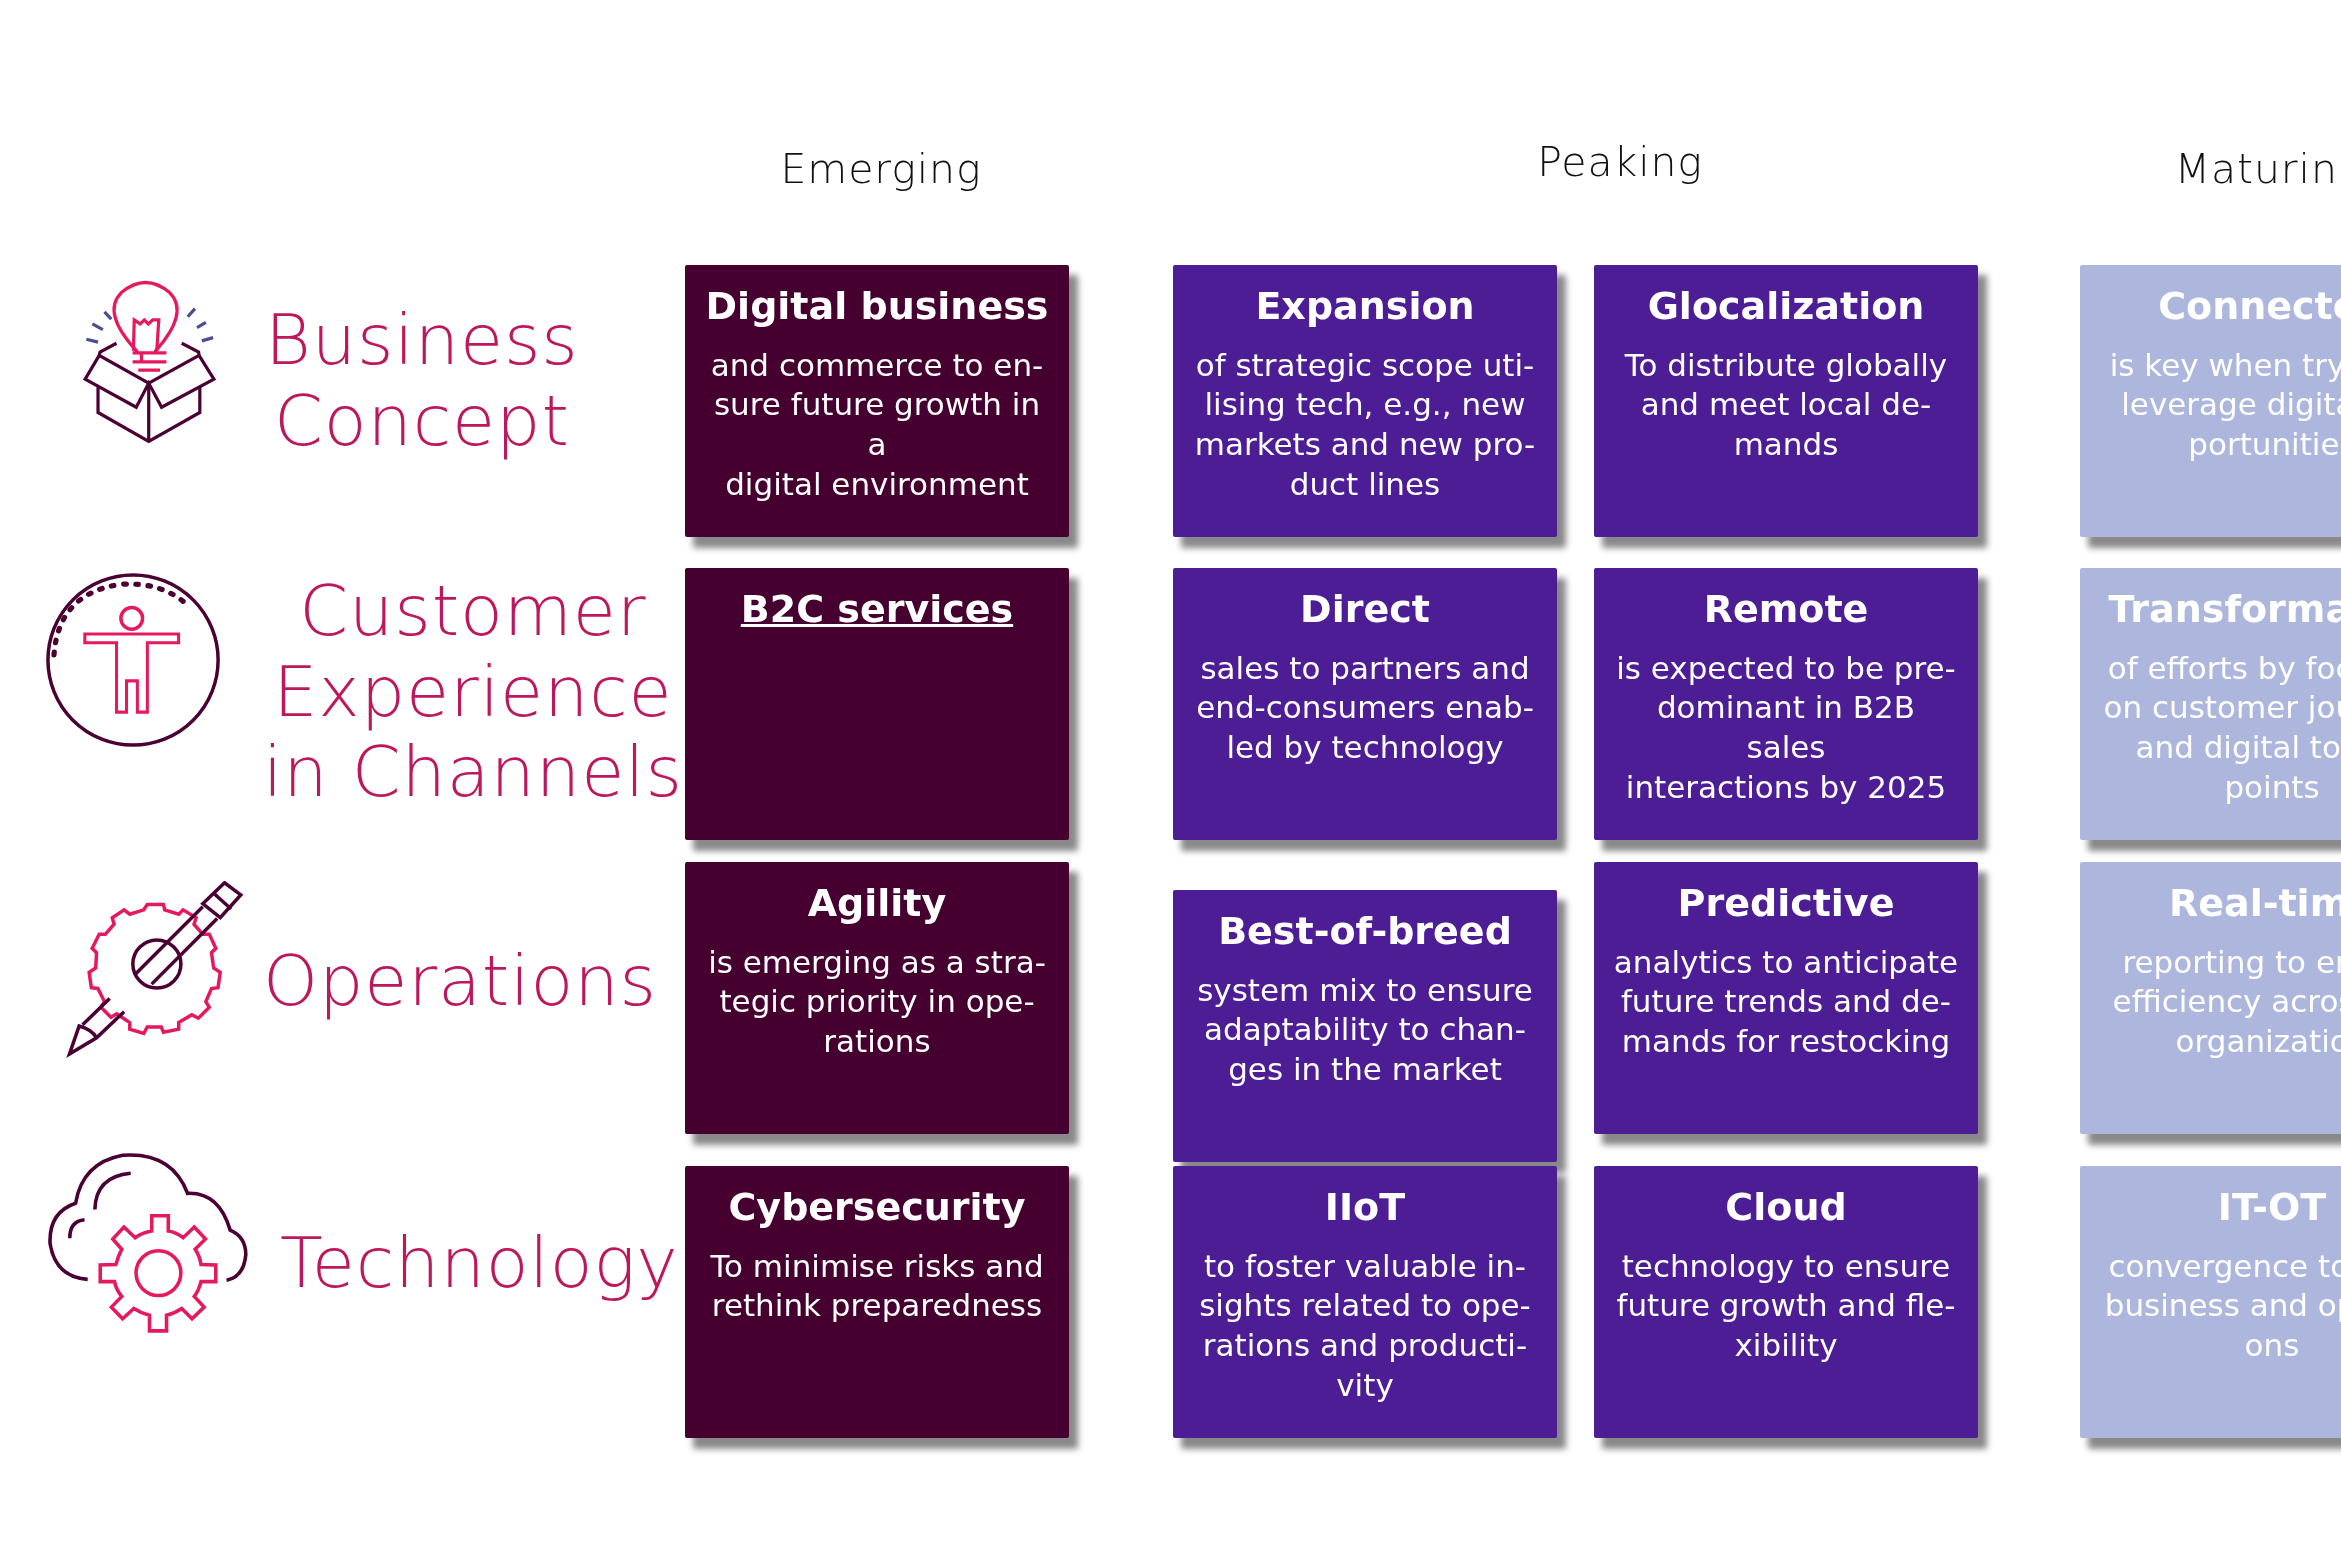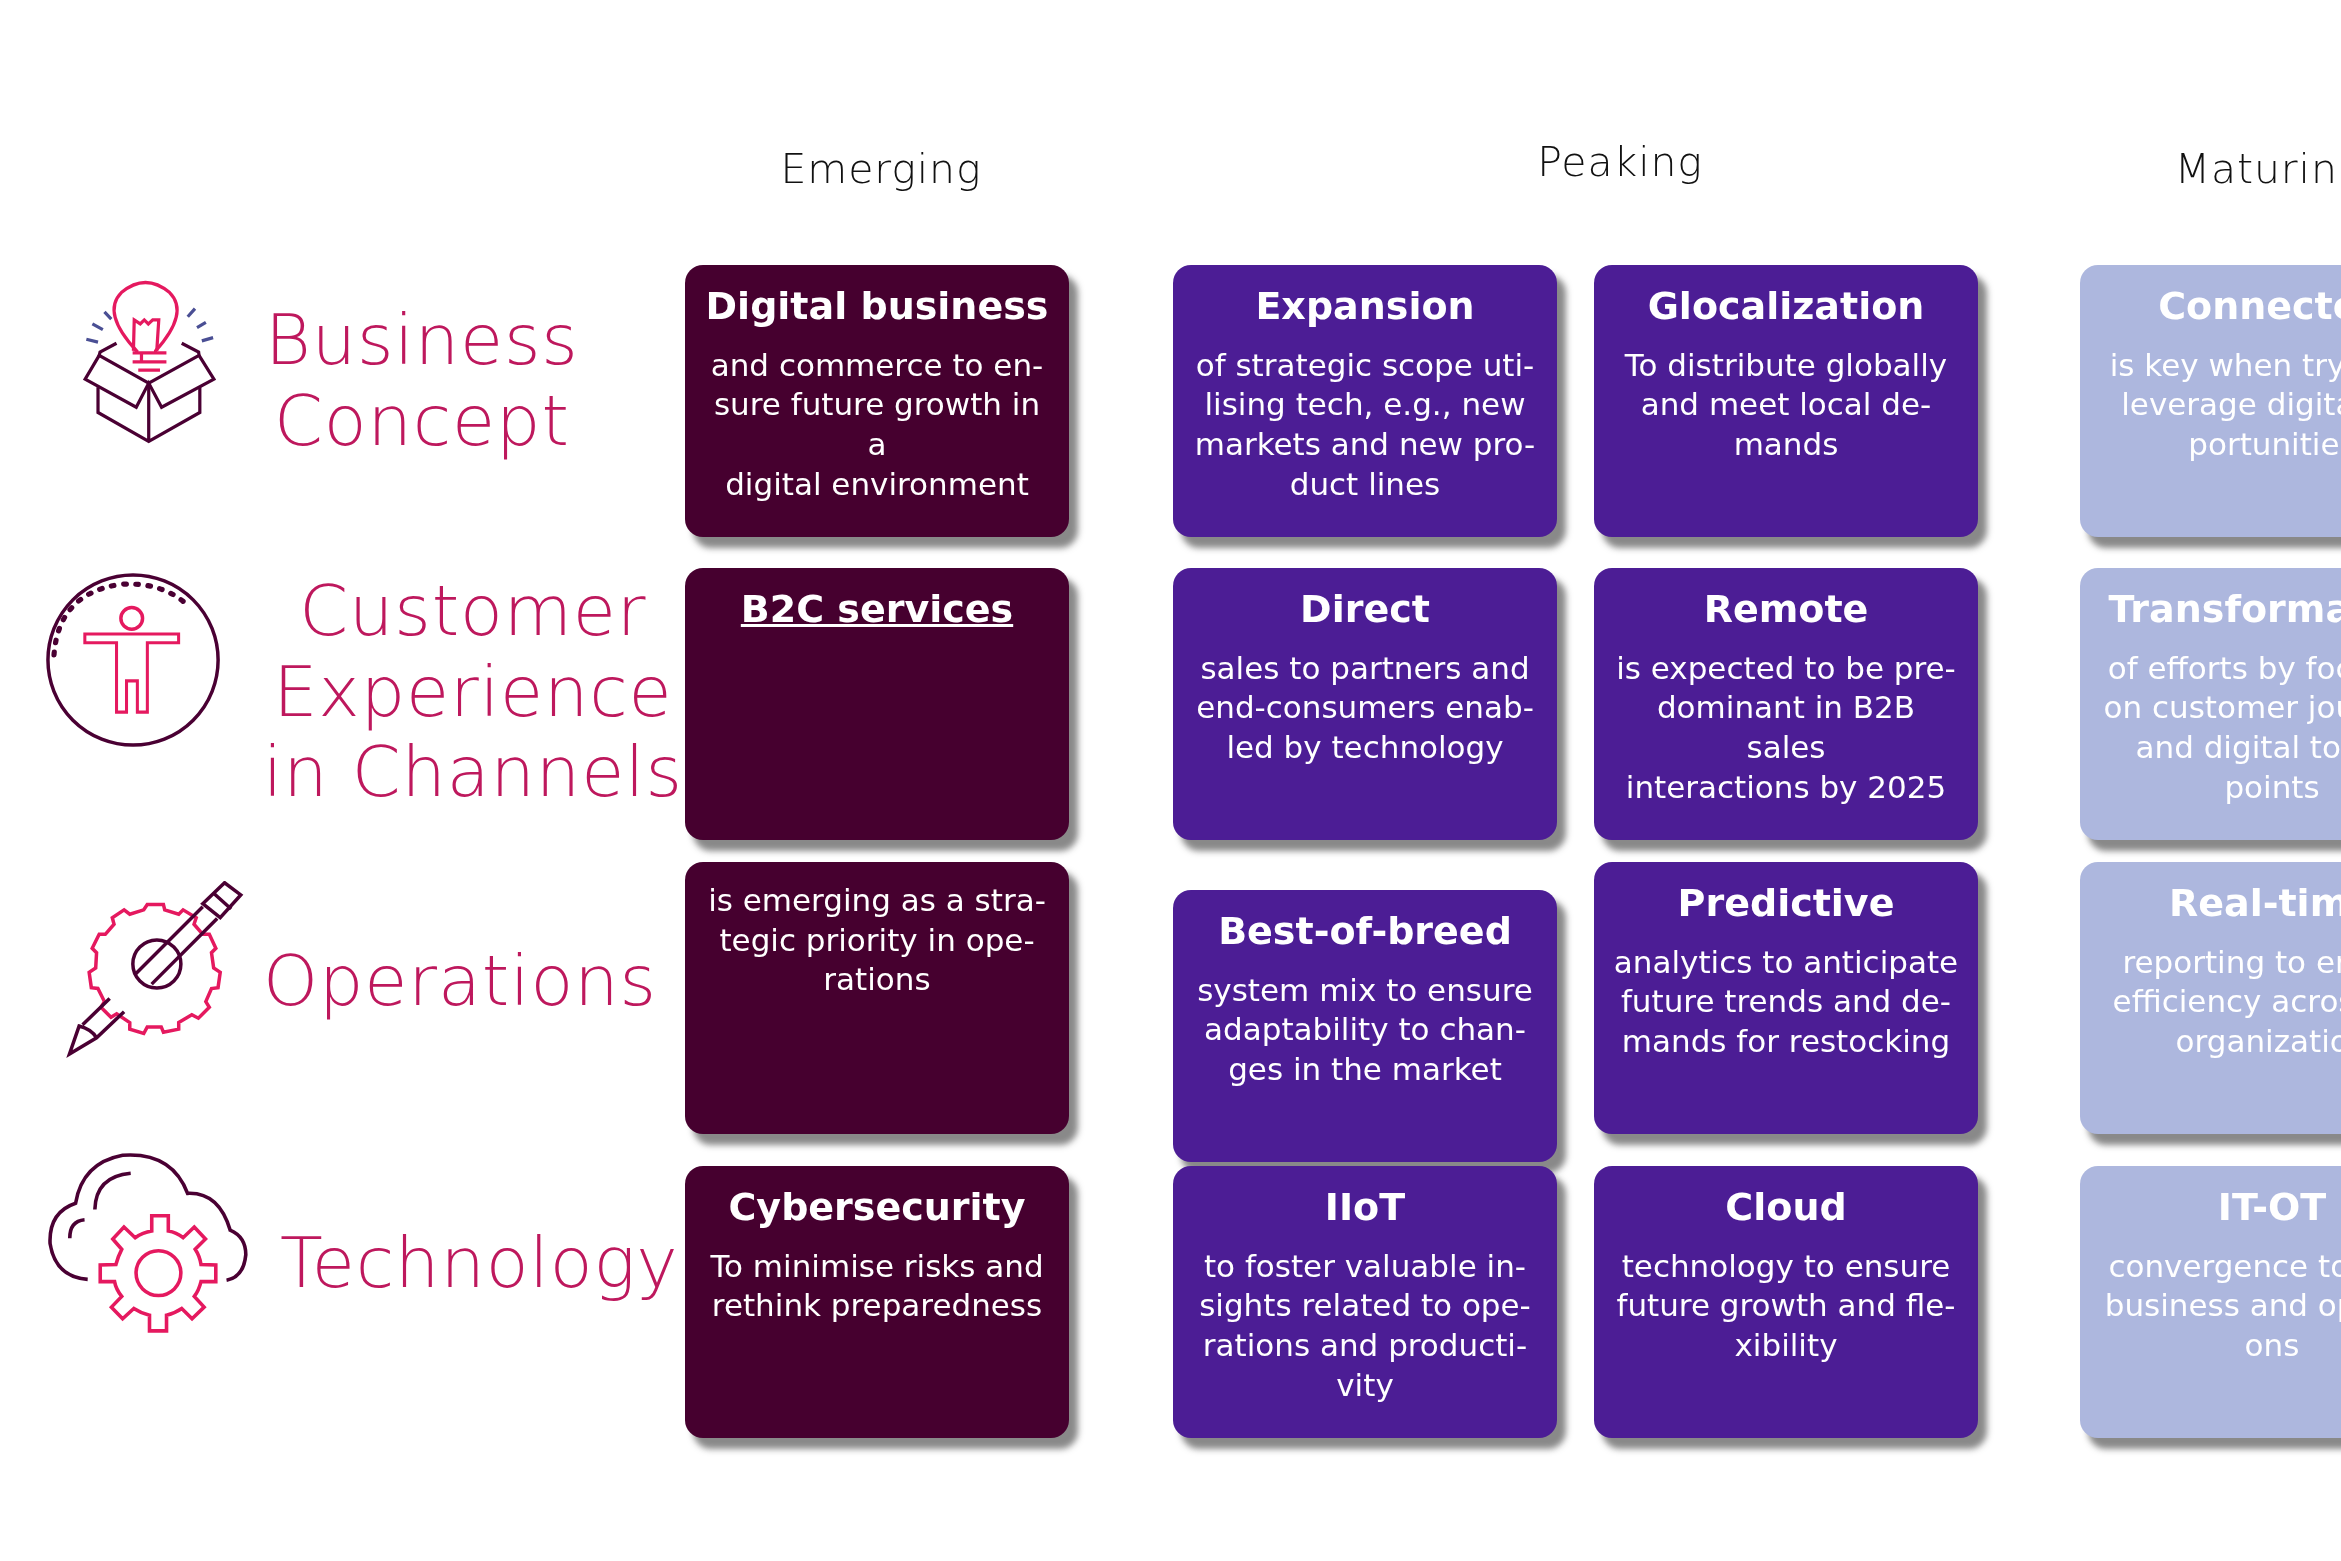--- a/index.html
+++ b/index.html
@@ -11,21 +11,21 @@
     position: absolute; top: 141px; font-size: 41px; color: #111;
     font-family: "DejaVu Sans", sans-serif; font-weight: 300; letter-spacing: 0.9px;
     text-align: right; transform: translateX(-50%); white-space: nowrap;
   }
   .row-label {
     position: absolute; font-size: 70px; color: #be185d; line-height: 1.15;
     font-family: "DejaVu Sans", sans-serif; font-weight: 300; letter-spacing: 0.9px; text-align: center;
   }
   .row-icon { position: absolute; }
   .card {
-    position: absolute; width: 384px; height: 272px; border-radius: 18px;
+    position: absolute; width: 384px; height: 272px; border-radius: 2px;
     color: #ffffff; text-align: center; box-sizing: border-box;
     padding: 19px 19px 0 19px;
     box-shadow: 8.4px 10.3px 6.6px rgba(40,40,40,0.55);
   }
   .card.emerging { background: #46002f; }
   .card.peaking  { background: #4c1d95; }
   .card.maturing { background: #adb7de; }
   .card-title {
     font-family: "DejaVu Sans", sans-serif; font-weight: bold;
     font-size: 38px; line-height: 1.2; margin-top: 0px; margin-bottom: 16px;
@@ -142,20 +142,21 @@
 </div>
 <div class="card maturing" style="left:2080px; top:568px;">
   <div class="card-title">Transformation</div>
   <div class="card-body">of efforts by focusing
 on customer journeys
 and digital touch-
 points</div>
 </div>
 
 <div class="card emerging" style="left:685px; top:862px;">
+  <div class="card-title">Agility</div>
   <div class="card-body">is emerging as a stra-
 tegic priority in ope-
 rations</div>
 </div>
 <div class="card peaking" style="left:1173px; top:890px;">
   <div class="card-title">Best-of-breed</div>
   <div class="card-body">system mix to ensure
 adaptability to chan-
 ges in the market</div>
 </div>

